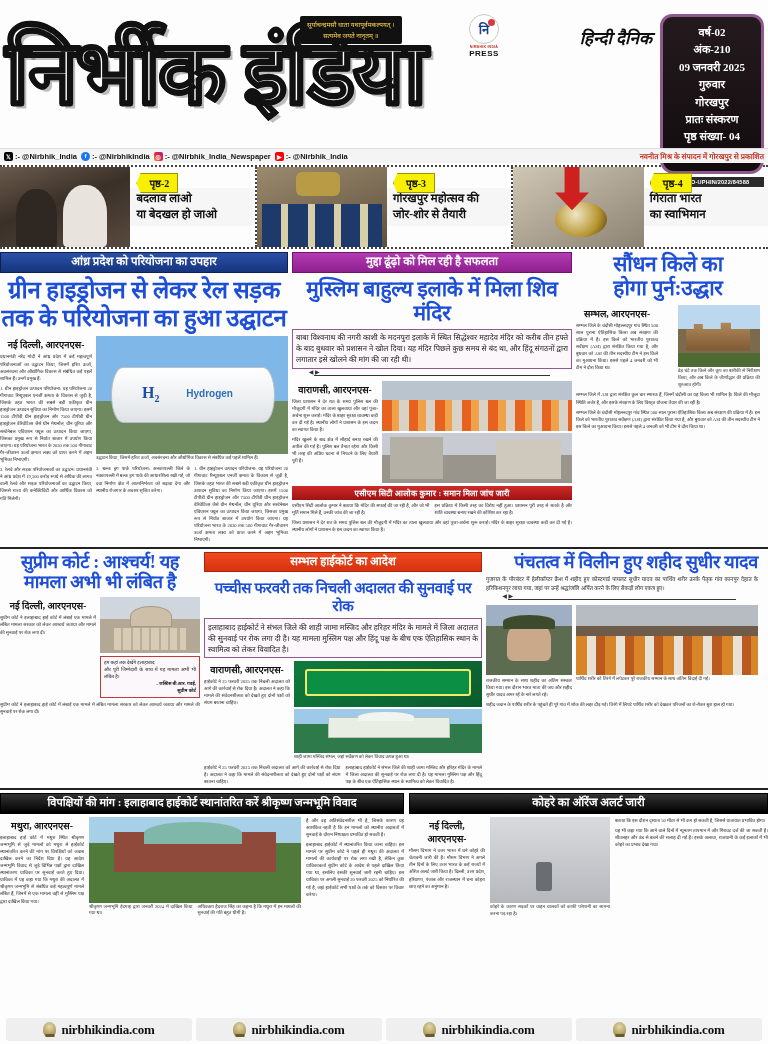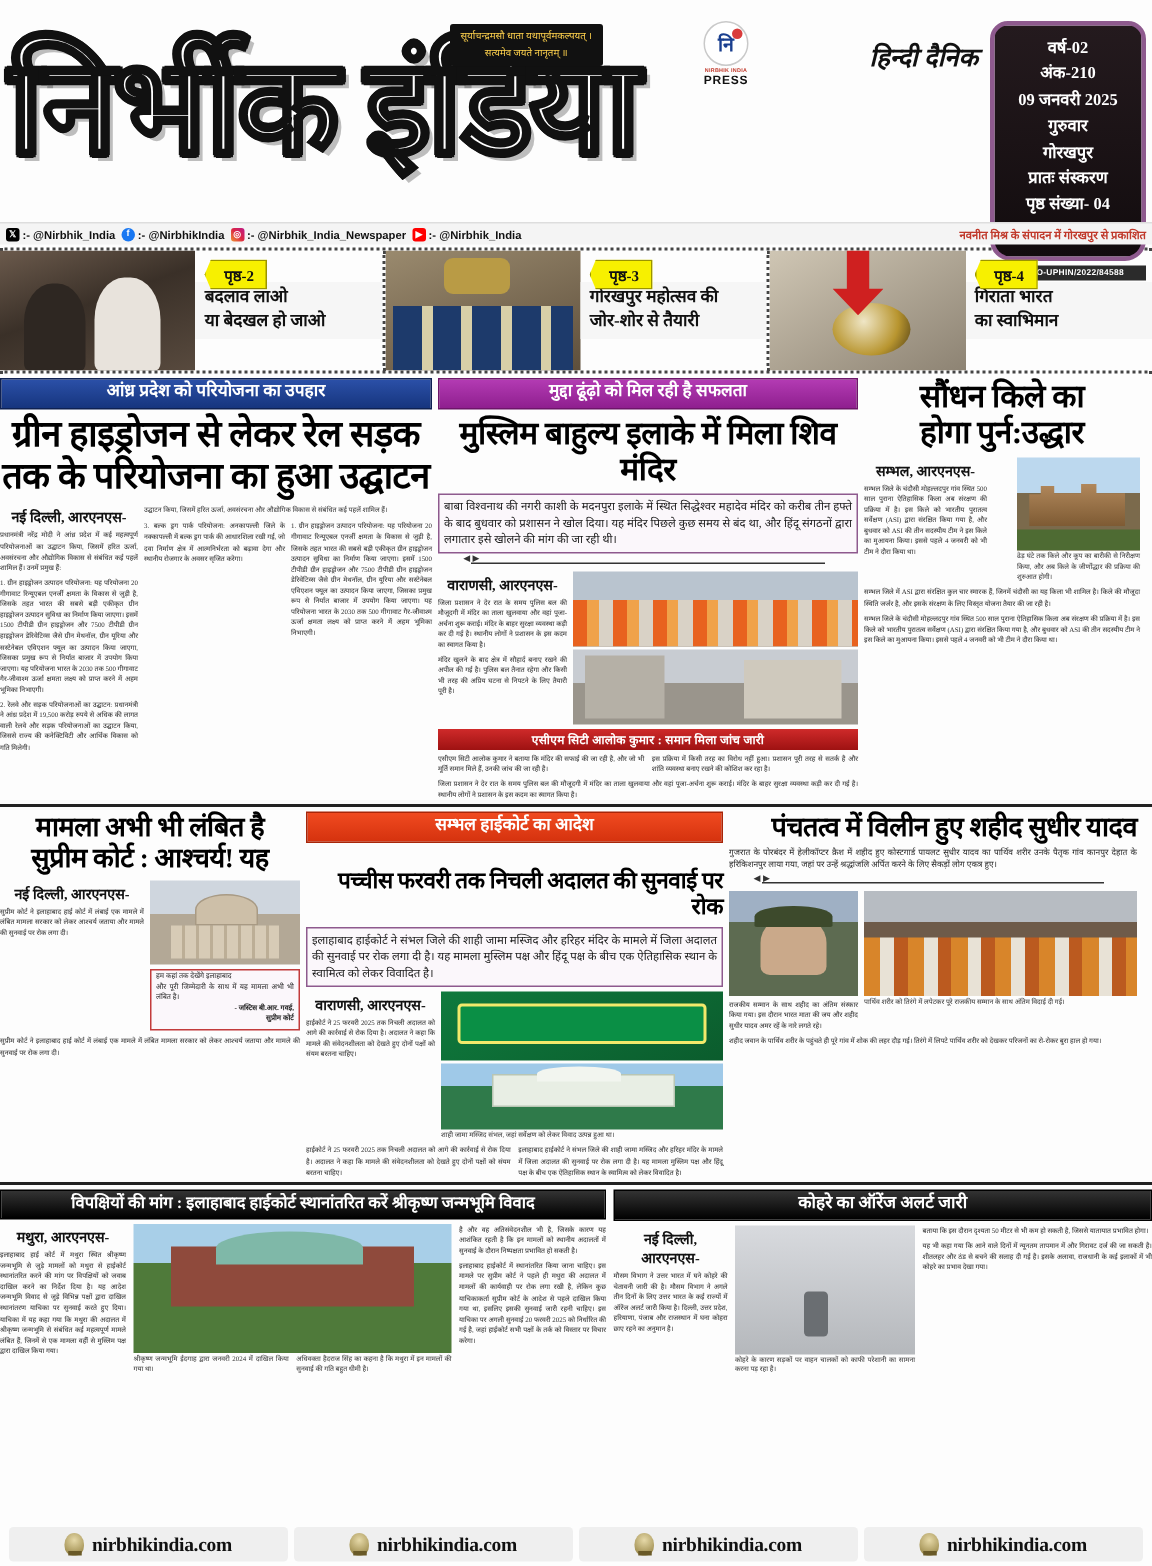--- a/index.html
+++ b/index.html
@@ -241,21 +241,21 @@
   }
   .banner.blue { background: linear-gradient(#2b50a8,#16357e); border:1px solid #0e2152; }
   .banner.purple { background: linear-gradient(#b33bb3,#8f1f8f); border:1px solid #6d1569; }
   .banner.red { background: linear-gradient(#f04a20,#d5320e); border:1px solid #a82508; }
   .banner.black { background: linear-gradient(#333,#000); border:1px solid #000; }
 
   
   .headline {
     font-family: "Liberation Serif", serif;
     font-weight: bold;
-    color: #000000;
+    color: #1d4ed8;
     line-height: 1.16;
     letter-spacing: -0.3px;
     text-align: center;
   }
   .h-xl { font-size: 24px; }
   .h-lg { font-size: 21px; }
   .h-md { font-size: 18px; }
   .h-sm { font-size: 15px; }
 
   .standfirst {
@@ -560,20 +560,24 @@
       <div class="headline h-xl">तक के परियोजना का हुआ उद्घाटन</div>
 
       <div style="display:flex; gap:4px; margin-top:4px;">
         <div style="width:92px">
           <div class="dateline">नई दिल्ली, आरएनएस-</div>
           <div class="body-text">प्रधानमंत्री नरेंद्र मोदी ने आंध्र प्रदेश में कई महत्वपूर्ण परियोजनाओं का उद्घाटन किया, जिसमें हरित ऊर्जा, अवसंरचना और औद्योगिक विकास से संबंधित कई पहलें शामिल हैं। उनमें प्रमुख हैं:</div>
           <div class="body-text" style="margin-top:3px">1. ग्रीन हाइड्रोजन उत्पादन परियोजना: यह परियोजना 20 गीगावाट रिन्यूएबल एनर्जी क्षमता के विकास से जुड़ी है, जिसके तहत भारत की सबसे बड़ी एकीकृत ग्रीन हाइड्रोजन उत्पादन सुविधा का निर्माण किया जाएगा। इसमें 1500 टीपीडी ग्रीन हाइड्रोजन और 7500 टीपीडी ग्रीन हाइड्रोजन डेरिवेटिव्स जैसे ग्रीन मेथनॉल, ग्रीन यूरिया और सस्टेनेबल एविएशन फ्यूल का उत्पादन किया जाएगा, जिसका प्रमुख रूप से निर्यात बाजार में उपयोग किया जाएगा। यह परियोजना भारत के 2030 तक 500 गीगावाट गैर-जीवाश्म ऊर्जा क्षमता लक्ष्य को प्राप्त करने में अहम भूमिका निभाएगी।</div>
           <div class="body-text" style="margin-top:3px">2. रेलवे और सड़क परियोजनाओं का उद्घाटन: प्रधानमंत्री ने आंध्र प्रदेश में 19,500 करोड़ रुपये से अधिक की लागत वाली रेलवे और सड़क परियोजनाओं का उद्घाटन किया, जिससे राज्य की कनेक्टिविटी और आर्थिक विकास को गति मिलेगी।</div>
         </div>
         <div style="flex:1">
+          <div class="photo ph-tank" style="height:118px">
+            <span class="h2label">H<sub>2</sub></span>
+            <span class="hyd">Hydrogen</span>
+          </div>
           <div class="photo-cap">उद्घाटन किया, जिसमें हरित ऊर्जा, अवसंरचना और औद्योगिक विकास से संबंधित कई पहलें शामिल हैं।</div>
           <div style="display:flex; gap:4px; margin-top:3px;">
             <div class="body-text" style="flex:1">3. बल्क ड्रग पार्क परियोजना: अनकापल्ली जिले के नक्कापल्ली में बल्क ड्रग पार्क की आधारशिला रखी गई, जो दवा निर्माण क्षेत्र में आत्मनिर्भरता को बढ़ावा देगा और स्थानीय रोजगार के अवसर सृजित करेगा।</div>
             <div class="body-text" style="flex:1">1. ग्रीन हाइड्रोजन उत्पादन परियोजना: यह परियोजना 20 गीगावाट रिन्यूएबल एनर्जी क्षमता के विकास से जुड़ी है, जिसके तहत भारत की सबसे बड़ी एकीकृत ग्रीन हाइड्रोजन उत्पादन सुविधा का निर्माण किया जाएगा। इसमें 1500 टीपीडी ग्रीन हाइड्रोजन और 7500 टीपीडी ग्रीन हाइड्रोजन डेरिवेटिव्स जैसे ग्रीन मेथनॉल, ग्रीन यूरिया और सस्टेनेबल एविएशन फ्यूल का उत्पादन किया जाएगा, जिसका प्रमुख रूप से निर्यात बाजार में उपयोग किया जाएगा। यह परियोजना भारत के 2030 तक 500 गीगावाट गैर-जीवाश्म ऊर्जा क्षमता लक्ष्य को प्राप्त करने में अहम भूमिका निभाएगी।</div>
           </div>
         </div>
       </div>
     </div>
 
     <div class="col-b">
@@ -619,43 +623,43 @@
       <div class="body-text" style="margin-top:3px">सम्भल जिले में ASI द्वारा संरक्षित कुल चार स्मारक हैं, जिनमें चंदौसी का यह किला भी शामिल है। किले की मौजूदा स्थिति जर्जर है, और इसके संरक्षण के लिए विस्तृत योजना तैयार की जा रही है।</div>
       <div class="body-text" style="margin-top:3px">सम्भल जिले के चंदौसी मोहल्लदपुर गांव स्थित 500 साल पुराना ऐतिहासिक किला अब संरक्षण की प्रक्रिया में है। इस किले को भारतीय पुरातत्व सर्वेक्षण (ASI) द्वारा संरक्षित किया गया है, और बुधवार को ASI की तीन सदस्यीय टीम ने इस किले का मुआयना किया। इससे पहले 4 जनवरी को भी टीम ने दौरा किया था।</div>
     </div>
   </div>
 
   <div class="sec-divider"></div>
 
   <div class="main-area" style="margin-top:0">
 
     <div style="width:200px">
+      <div class="headline h-md">सुप्रीम कोर्ट : आश्चर्य! यह</div>
       <div class="headline h-md">मामला अभी भी लंबित है</div>
-      <div class="headline h-md">सुप्रीम कोर्ट : आश्चर्य! यह</div>
       <div style="display:flex; gap:4px; margin-top:4px;">
         <div style="width:96px">
           <div class="dateline">नई दिल्ली, आरएनएस-</div>
           <div class="body-text">सुप्रीम कोर्ट ने इलाहाबाद हाई कोर्ट में लंबाई एक मामले में लंबित मामला सरकार को लेकर आश्चर्य जताया और मामले की सुनवाई पर रोक लगा दी।</div>
         </div>
         <div style="flex:1">
           <div class="photo ph-sc" style="height:56px"></div>
           <div class="standfirst" style="margin-top:3px; font-size:4.8px; border-color:#c23b3b">
             <div>हम कहां तक देखेंगे इलाहाबाद</div>
             <div>और पूरी जिम्मेदारी के साथ में यह मामला अभी भी लंबित है।</div>
             <div style="text-align:right; font-weight:bold">- जस्टिस बी.आर. गवई,</div>
             <div style="text-align:right; font-weight:bold">सुप्रीम कोर्ट</div>
           </div>
         </div>
       </div>
       <div class="body-text" style="margin-top:3px">सुप्रीम कोर्ट ने इलाहाबाद हाई कोर्ट में लंबाई एक मामले में लंबित मामला सरकार को लेकर आश्चर्य जताया और मामले की सुनवाई पर रोक लगा दी।</div>
     </div>
 
     <div style="width:278px">
       <div class="banner red">सम्भल हाईकोर्ट का आदेश</div>
-      <div class="headline h-sm" style="margin-top:18px; text-align:right">पच्चीस फरवरी तक निचली अदालत की सुनवाई पर रोक</div>
+      <div class="headline h-sm" style="margin-top:8px; text-align:center">पच्चीस फरवरी तक निचली अदालत की सुनवाई पर रोक</div>
       <div class="standfirst" style="margin-top:3px">इलाहाबाद हाईकोर्ट ने संभल जिले की शाही जामा मस्जिद और हरिहर मंदिर के मामले में जिला अदालत की सुनवाई पर रोक लगा दी है। यह मामला मुस्लिम पक्ष और हिंदू पक्ष के बीच एक ऐतिहासिक स्थान के स्वामित्व को लेकर विवादित है।</div>
       <div style="display:flex; gap:4px; margin-top:3px;">
         <div style="width:86px">
           <div class="dateline">वाराणसी, आरएनएस-</div>
           <div class="body-text">हाईकोर्ट ने 25 फरवरी 2025 तक निचली अदालत को आगे की कार्रवाई से रोक दिया है। अदालत ने कहा कि मामले की संवेदनशीलता को देखते हुए दोनों पक्षों को संयम बरतना चाहिए।</div>
         </div>
         <div style="flex:1">
           <div class="photo ph-greenwall" style="height:46px"></div>
           <div class="photo ph-mosque" style="height:44px; margin-top:2px"></div>
           <div class="photo-cap">शाही जामा मस्जिद संभल, जहां सर्वेक्षण को लेकर विवाद उत्पन्न हुआ था।</div>

